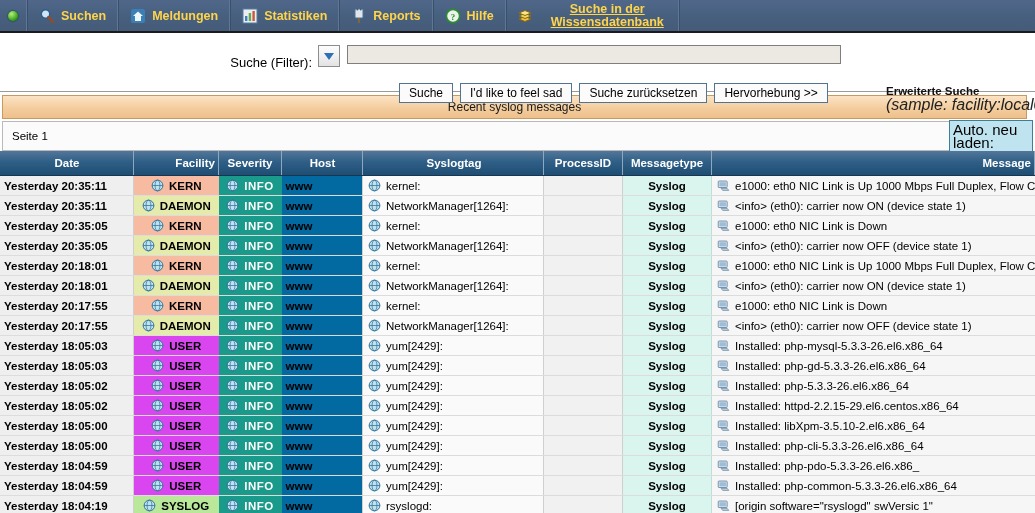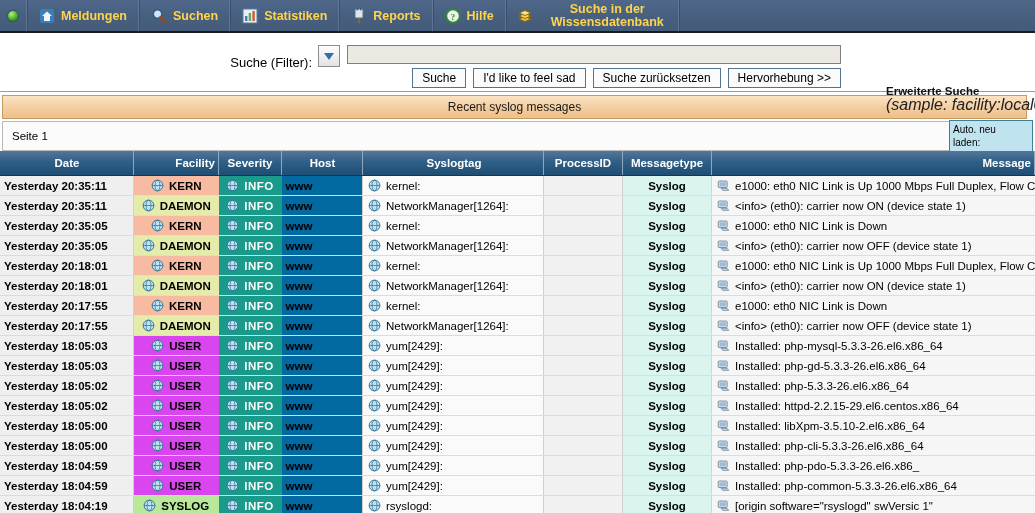--- a/index.html
+++ b/index.html
@@ -29,21 +29,21 @@
     display:flex;align-items:center;gap:6px;
     padding:0 11px;
     border-right:1px solid #5f7696;
     border-left:1px solid #3a4f69;
     color:#ffd44b;font-weight:bold;font-size:12.5px;
     white-space:nowrap;cursor:pointer;
   }
   .nav-item:first-of-type{border-left:none;}
   .nav-item.kb{
     flex-direction:row;gap:18px;padding:0 14px 0 10px;
-    text-align:center;line-height:13px;
+    text-align:center;line-height:13px;text-decoration:underline;
   }
   .nav-item.kb .kb-txt{display:block;}
   .nav-spacer{flex:1;border-left:1px solid #3a4f69;}
   .ico{width:16px;height:16px;flex:0 0 16px;display:block;}
 
   
   .filterwrap{
     background:#fff;padding:0;border-bottom:1px solid #9a9a9a;
     height:58px;position:relative;
   }
@@ -59,21 +59,21 @@
     display:flex;align-items:center;justify-content:center;cursor:pointer;
   }
   .tri{width:0;height:0;border-left:5px solid transparent;border-right:5px solid transparent;border-top:7px solid #2f6fb5;}
   .fcol{display:flex;flex-direction:column;margin-left:7px;}
   .searchinput{
     width:494px;height:19px;box-sizing:border-box;
     background:#ece9e2;border:1px solid #7f7f7f;
     margin-top:6px;font-size:11px;padding:1px 3px;
     font-family:"Liberation Sans", sans-serif;
   }
-  .btnrow{display:flex;gap:7px;margin-top:4px;margin-left:52px;justify-content:flex-end;}
+  .btnrow{display:flex;gap:7px;margin-top:19px;margin-left:52px;}
   .btn{
     background:#fbfbfb;border:1px solid #53738f;
     font-size:12px;font-family:"Liberation Sans", sans-serif;
     padding:2px 9px;cursor:pointer;color:#000;white-space:nowrap;
   }
   .adv{
     position:absolute;left:886px;top:52px;line-height:13px;
   }
   .adv-t{font-size:11.5px;font-weight:bold;color:#111;}
   .adv-s{font-size:16px;font-style:italic;color:#222;white-space:nowrap;}
@@ -89,21 +89,21 @@
   
   .pagerow{
     position:relative;height:28px;margin:2px 2px 0 2px;
     border:1px solid #b9b9b9;background:#fbfbfb;
     display:flex;align-items:center;
   }
   .seite{padding-left:9px;font-size:11.5px;}
   .autobox{
     position:absolute;right:-1px;top:-2px;
     background:#bfe4ef;border:1px solid #3f7f95;
-    font-size:10px;line-height:13px;padding:2px 3px;width:84px;
+    font-size:15px;line-height:13px;padding:2px 3px;width:84px;
     box-sizing:border-box;color:#000;
   }
   
   table.logs{border-collapse:collapse;width:1035px;table-layout:fixed;}
   table.logs th{
     background:linear-gradient(180deg,#53769a 0%,#2f5f86 45%,#1f4e74 100%);
     color:#fff;font-size:11.5px;font-weight:bold;
     height:24px;border-right:1px solid #8fa8bf;border-bottom:1px solid #16374f;
     padding:0 3px;
   }
@@ -134,32 +134,32 @@
 </head>
 <body>
 
 <div class="navbar">
   <div class="nav-led">
     <span class="led"></span>
   </div>
 
   <div class="nav-item">
     <svg class="ico" viewBox="0 0 16 16">
+      <circle cx="6.5" cy="6" r="4.2" fill="#cfe6f5" stroke="#2a5f8f" stroke-width="1.4"></circle>
+      <line x1="9.4" y1="9" x2="14" y2="14" stroke="#9a4a1f" stroke-width="2.4" stroke-linecap="round"></line>
+    </svg>
+    <span>Suchen</span>
+  </div>
+
+  <div class="nav-item">
+    <svg class="ico" viewBox="0 0 16 16">
       <rect x="1" y="1" width="14" height="14" rx="2" fill="#3a7fb5"></rect>
       <path d="M8 3.5 L13 8 H11 V13 H5 V8 H3 Z" fill="#eef6fb"></path>
     </svg>
     <span>Meldungen</span>
-  </div>
-
-  <div class="nav-item">
-    <svg class="ico" viewBox="0 0 16 16">
-      <circle cx="6.5" cy="6" r="4.2" fill="#cfe6f5" stroke="#2a5f8f" stroke-width="1.4"></circle>
-      <line x1="9.4" y1="9" x2="14" y2="14" stroke="#9a4a1f" stroke-width="2.4" stroke-linecap="round"></line>
-    </svg>
-    <span>Suchen</span>
   </div>
 
   <div class="nav-item">
     <svg class="ico" viewBox="0 0 16 16">
       <rect x="1" y="1" width="14" height="14" fill="#e8eef4" stroke="#5b7d9c"></rect>
       <rect x="3" y="8" width="2.4" height="5" fill="#3f7fbf"></rect>
       <rect x="6.7" y="5" width="2.4" height="8" fill="#6aa84f"></rect>
       <rect x="10.4" y="3" width="2.4" height="10" fill="#cc5a3a"></rect>
     </svg>
     <span>Statistiken</span>

